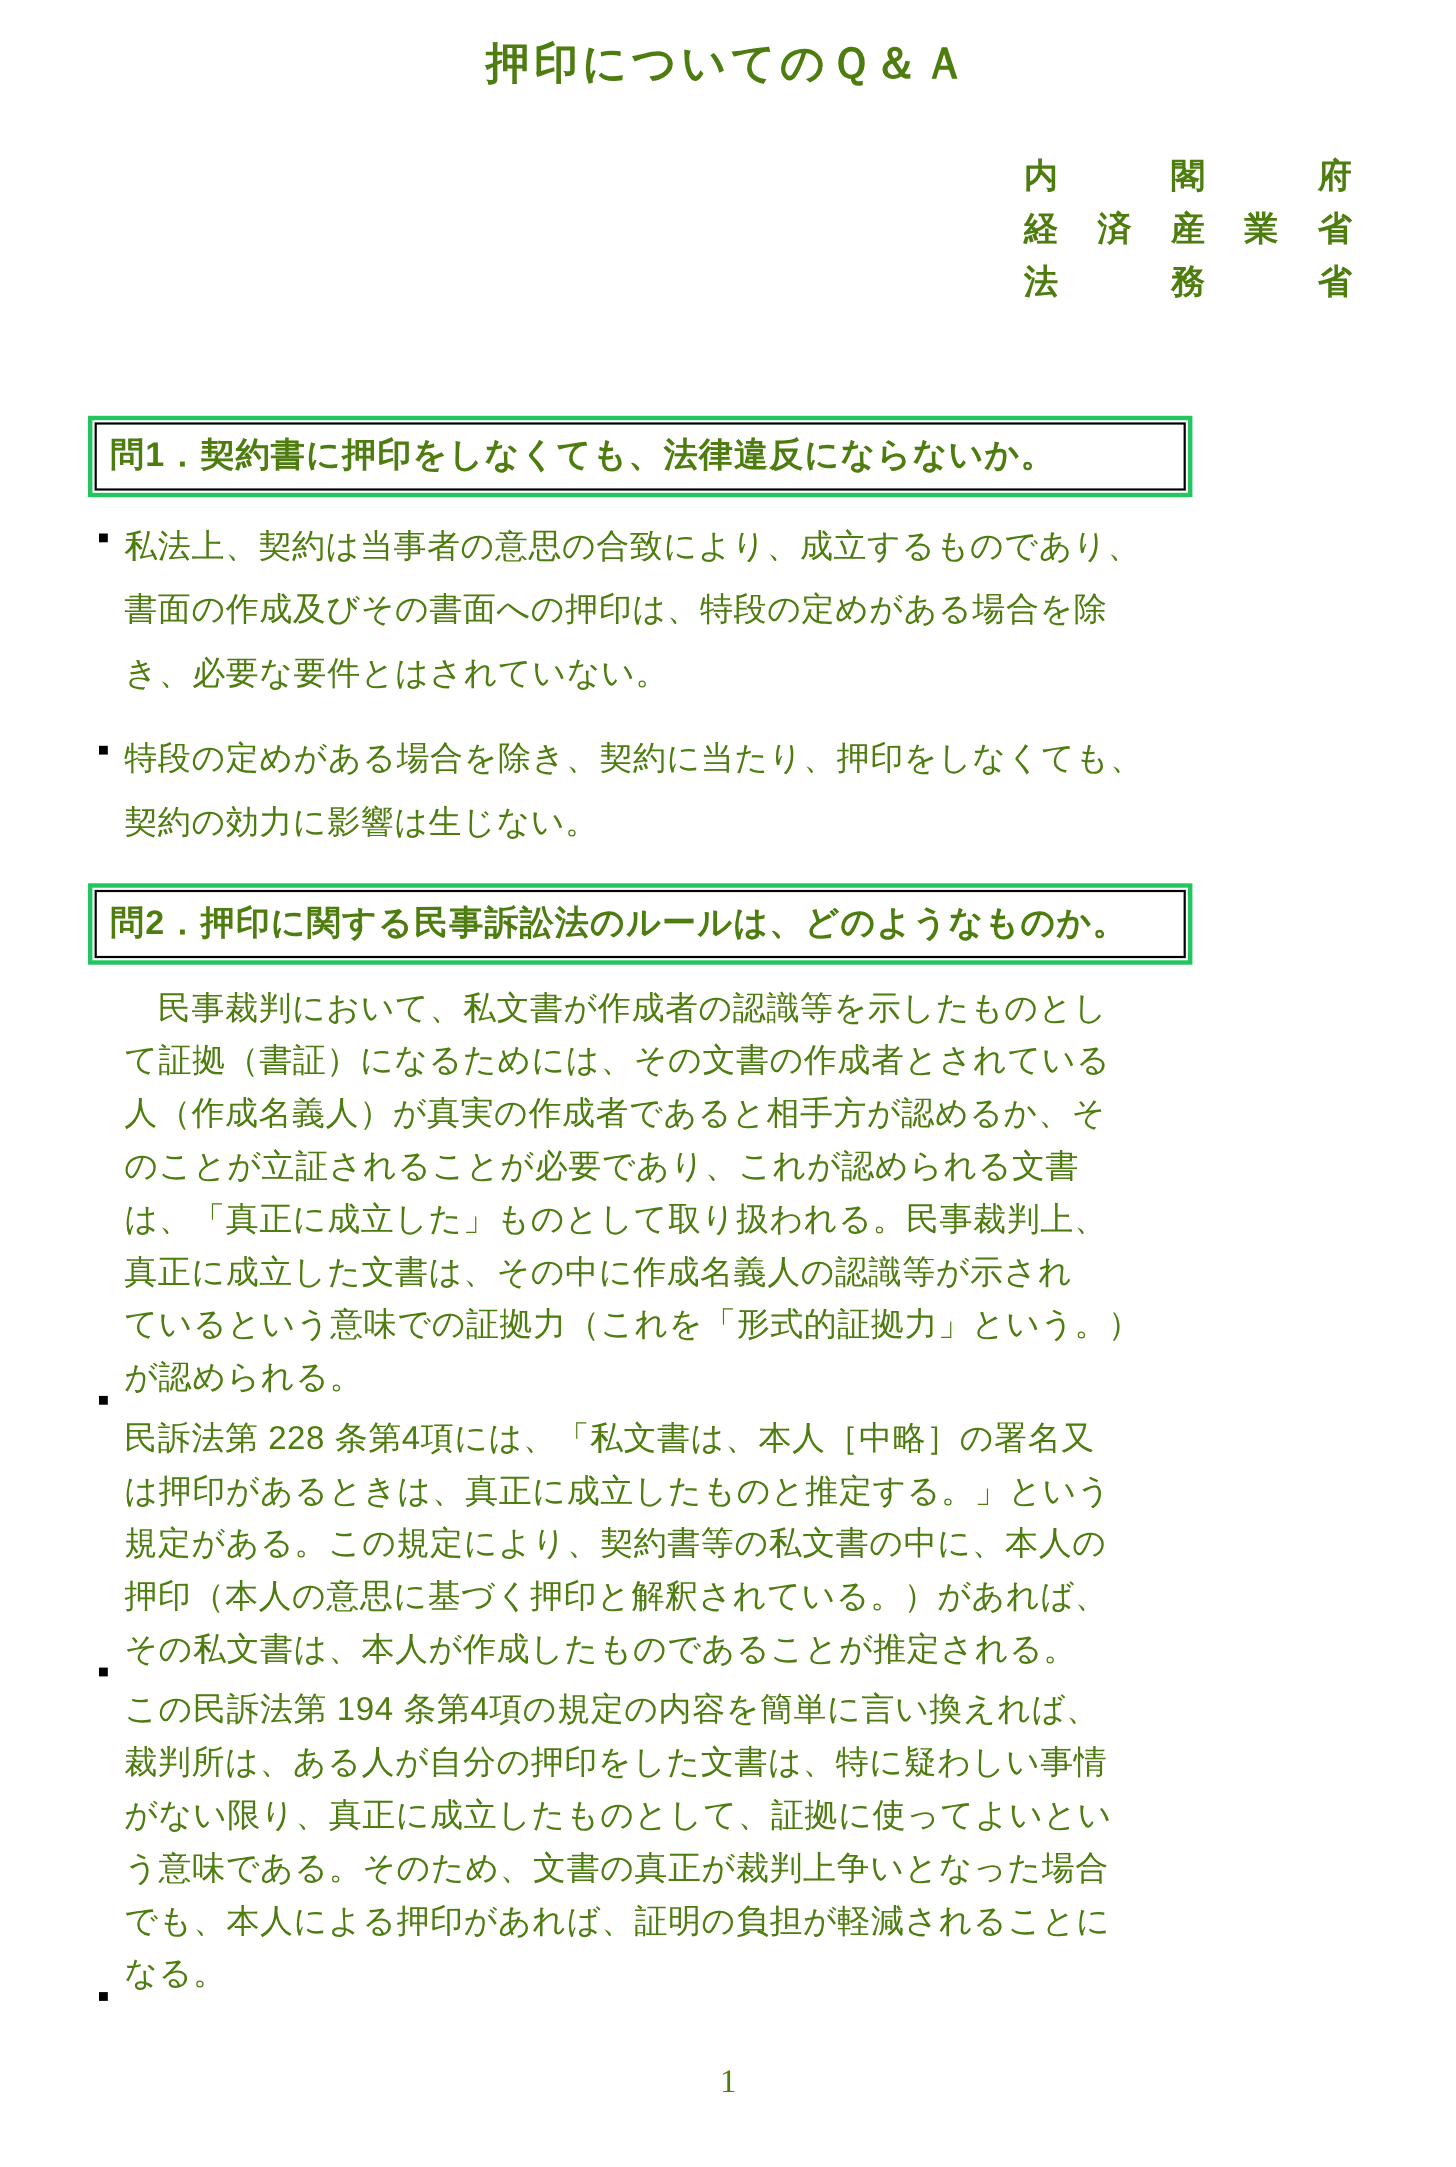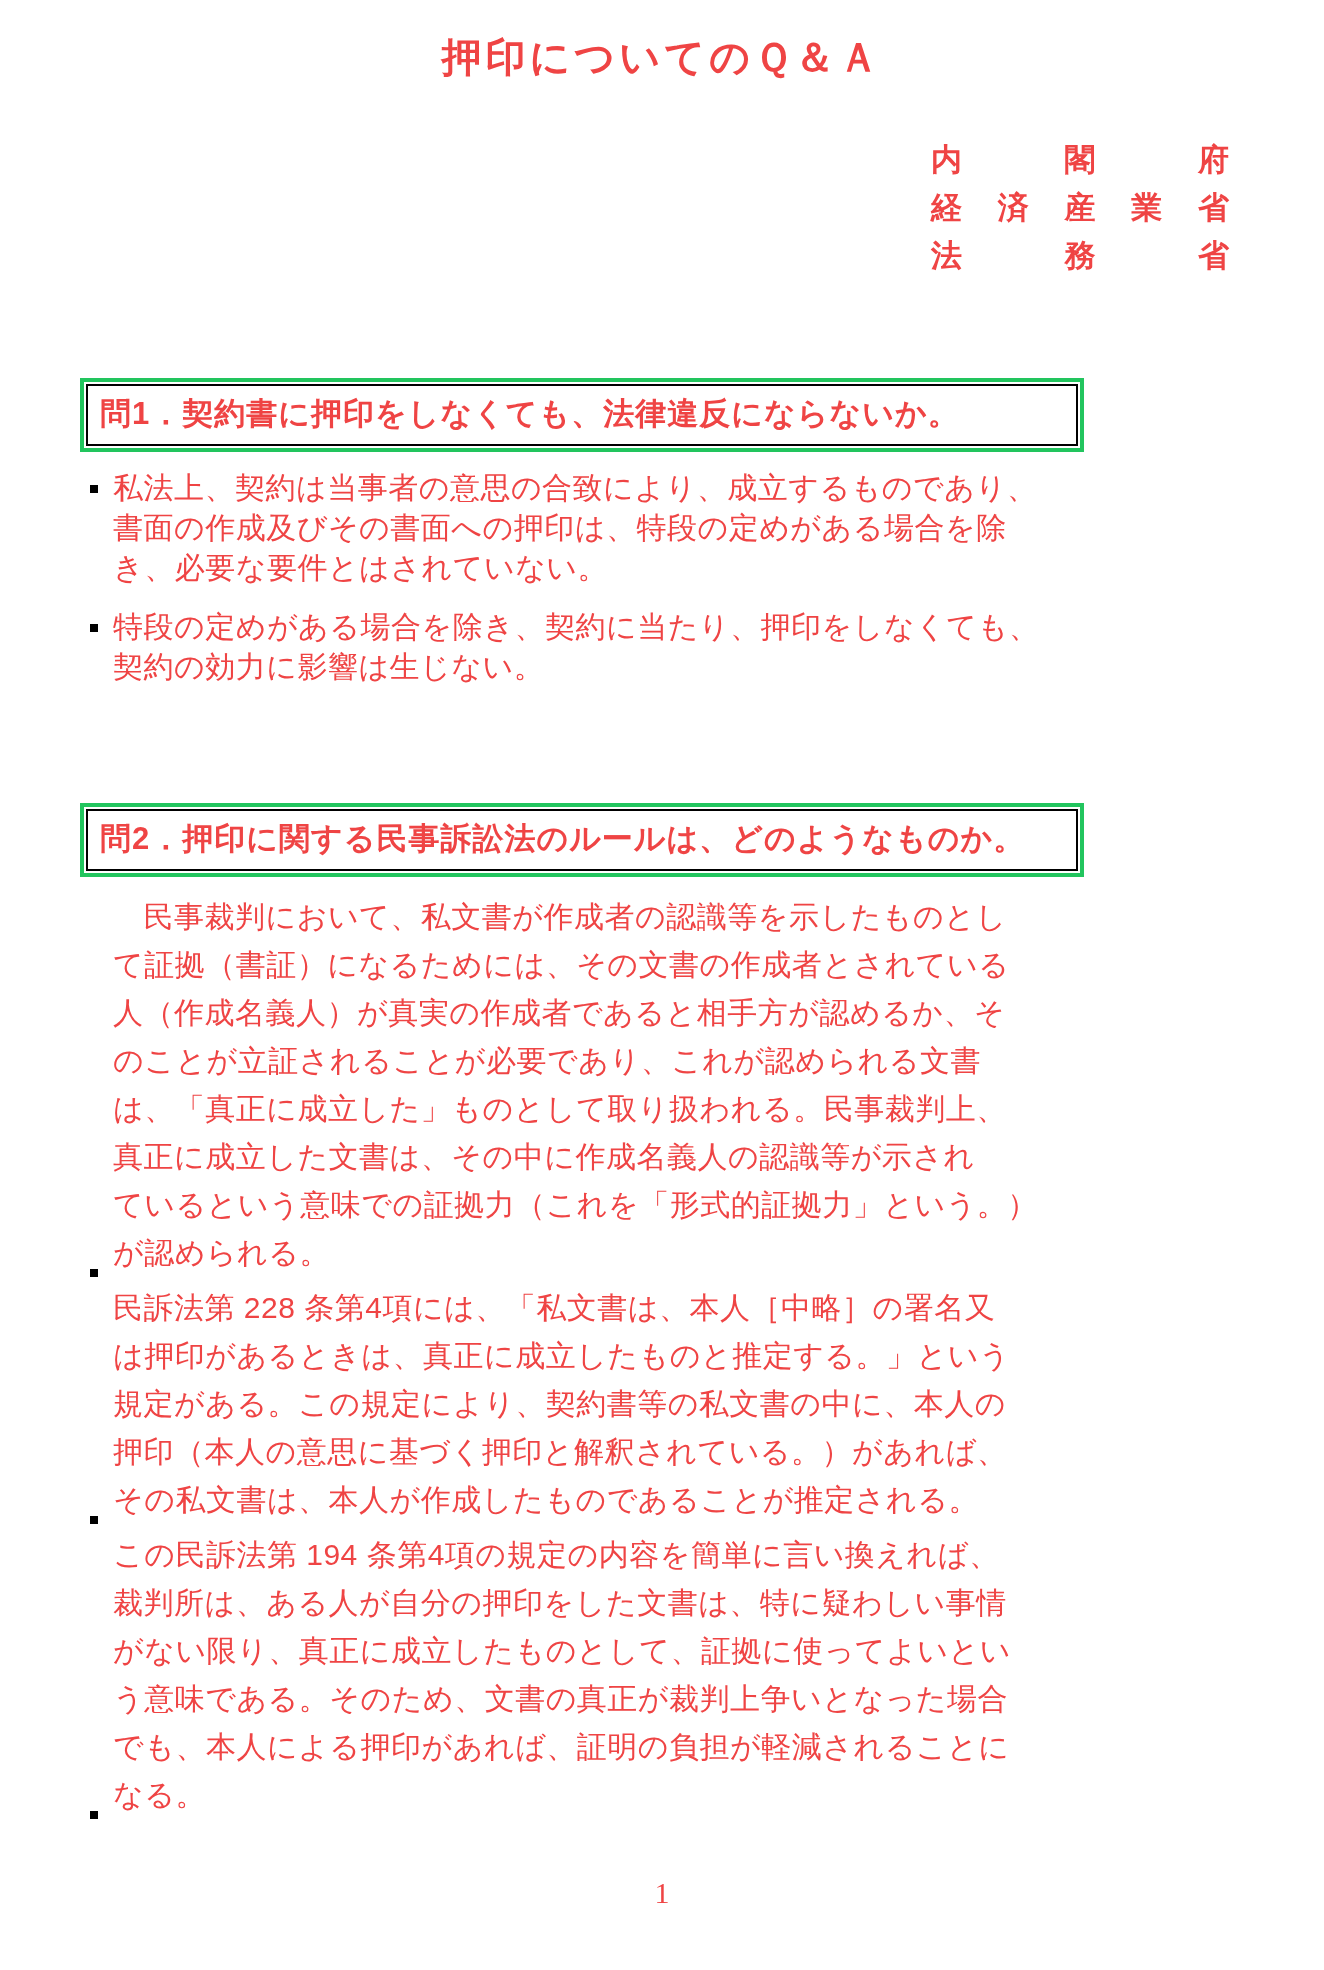--- a/index.html
+++ b/index.html
@@ -1,21 +1,21 @@
 <!DOCTYPE html>
 <html lang="ja"><head>
 <meta charset="utf-8">
 <style>
   html,body { margin:0; padding:0; background:#e8e8e8; }
   .page {
     position:relative;
     width:1324px; height:1970px;
     margin:0 auto;
     background:#ffffff;
-    color:#ef4444;
+    color:#4d7c0f;
     font-family:"Liberation Sans","DejaVu Sans",sans-serif;
     overflow:hidden;
   }
   .doc-title {
     position:absolute; top:30px; left:0; width:100%;
     text-align:center;
     font-size:40px; font-weight:bold;
     letter-spacing:4px;
     white-space:pre;
   }
@@ -57,21 +57,21 @@
     display:block; width:8px; height:8px; background:#000;
     margin-left:2px;
   }
   .q1-bullets .bullet-square { margin-top:17px; }
   .q2-bullets .bullet-square { margin-top:20px; }
   .bullet-text {
     flex:1 1 auto;
     white-space:pre;
     font-size:30px;
   }
-  .q1-bullets .bullet-text { line-height:40px; letter-spacing:0.5px; }
+  .q1-bullets .bullet-text { line-height:58px; letter-spacing:0.5px; }
   .q2-bullets .bullet-text { line-height:48px; letter-spacing:0.5px; }
   .page-number {
     position:absolute; top:1876px; left:0; width:100%;
     text-align:center;
     font-family:"Liberation Serif","DejaVu Serif",serif;
     font-size:30px;
   }
 </style>
 </head>
 <body>

